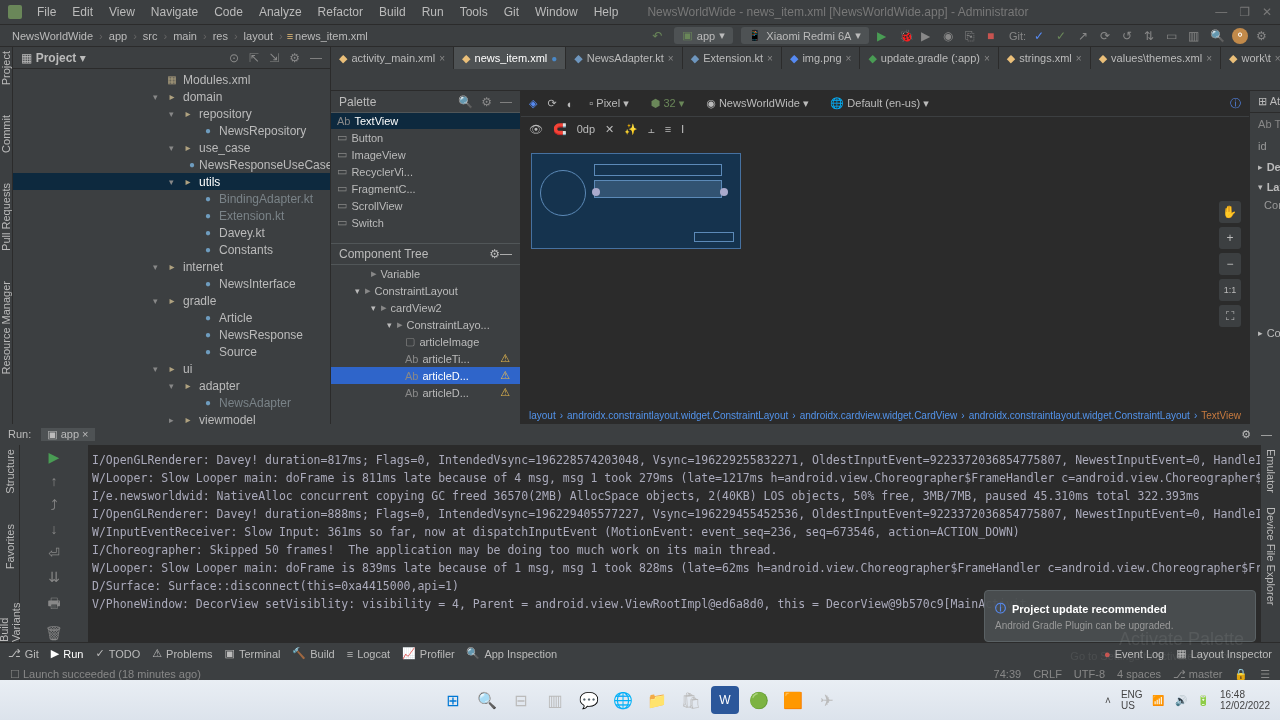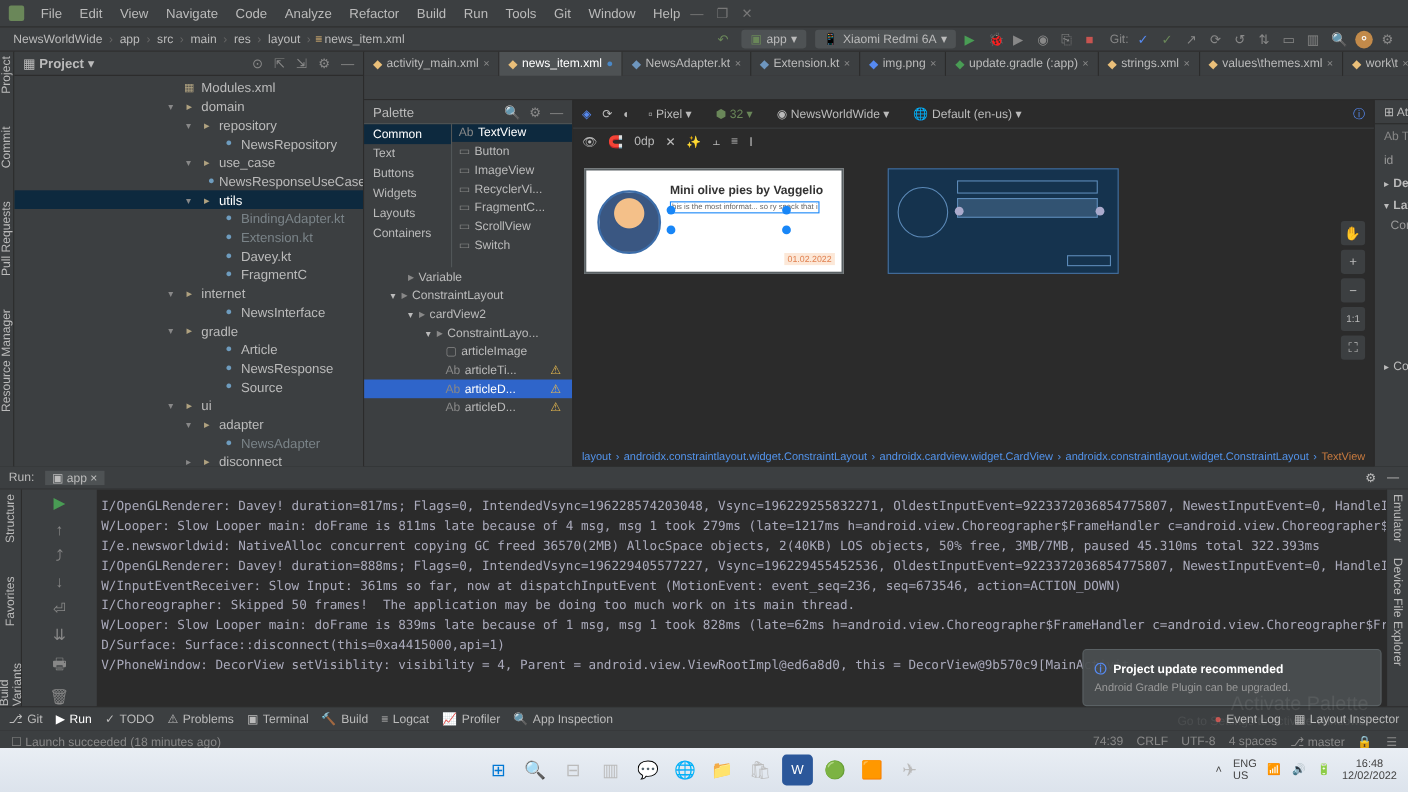--- a/index.html
+++ b/index.html
@@ -98,40 +98,41 @@
 .bottom-bar .right { margin-left: auto; display: flex; gap: 12px; align-items: center; }
 .status-bar { height: 20px; background: #3c3f41; display: flex; align-items: center; padding: 0 10px; font-size: 11px; color: #888; }
 .status-bar .right { margin-left: auto; display: flex; gap: 12px; }
 .notif { position: absolute; right: 24px; bottom: 78px; width: 272px; background: rgba(74,78,80,0.95); border: 1px solid #5a6164; border-radius: 4px; padding: 10px; font-size: 11px; }
 .notif .ntitle { color: #fff; font-weight: bold; display: flex; align-items: center; gap: 6px; }
 .notif .nbody { color: #999; margin-top: 4px; font-size: 10px; }
 .watermark { position: absolute; right: 36px; bottom: 58px; color: rgba(255,255,255,0.08); font-size: 18px; pointer-events: none; text-align: right; }
 .taskbar { position: absolute; bottom: 0; left: 0; right: 0; height: 40px; background: linear-gradient(#e9eef4, #dce3ec); display: flex; align-items: center; justify-content: center; gap: 6px; }
 .taskbar .tb-ic { width: 28px; height: 28px; border-radius: 4px; display: flex; align-items: center; justify-content: center; font-size: 16px; cursor: pointer; }
 .taskbar .tray { position: absolute; right: 10px; display: flex; align-items: center; gap: 10px; color: #444; font-size: 10px; }
-.taskbar .tray .clock { text-align: center; line-height: 11px; }
+.taskbar .tray .clock { text-align: left; line-height: 11px; }
 </style>
 </head>
 <body>
 
 <div class="menubar">
   <div class="logo"></div>
   <span class="menu-item">File</span>
   <span class="menu-item">Edit</span>
   <span class="menu-item">View</span>
   <span class="menu-item">Navigate</span>
   <span class="menu-item">Code</span>
   <span class="menu-item">Analyze</span>
   <span class="menu-item">Refactor</span>
   <span class="menu-item">Build</span>
   <span class="menu-item">Run</span>
   <span class="menu-item">Tools</span>
   <span class="menu-item">Git</span>
   <span class="menu-item">Window</span>
   <span class="menu-item">Help</span>
+  <span class="title">NewsWorldWide - news_item.xml [NewsWorldWide.app] - Administrator</span>
   <div class="win-ctrl">
     <span>—</span>
     <span>❐</span>
     <span>✕</span>
   </div>
 </div>
 
 <div class="breadcrumb">
   <span class="crumb">NewsWorldWide</span>
     <span class="sep">›</span>
@@ -238,21 +239,21 @@
           <span style="color:#7a8388">Extension.kt</span>
         </div>
         <div class="tree-item" style="padding-left: 176px;">
           <span class="chev"></span>
           <span class="icon kt">●</span>
           <span style="">Davey.kt</span>
         </div>
         <div class="tree-item" style="padding-left: 176px;">
           <span class="chev"></span>
           <span class="icon kt">●</span>
-          <span style="">FragmentC</span>
+          <span style="">Constants</span>
         </div>
         <div class="tree-item" style="padding-left: 140px;">
           <span class="chev">▾</span>
           <span class="icon folder">▸</span>
           <span style="">internet</span>
         </div>
         <div class="tree-item" style="padding-left: 176px;">
           <span class="chev"></span>
           <span class="icon kt">●</span>
           <span style="">NewsInterface</span>
@@ -288,21 +289,21 @@
           <span style="">adapter</span>
         </div>
         <div class="tree-item" style="padding-left: 176px;">
           <span class="chev"></span>
           <span class="icon kt">●</span>
           <span style="color:#7a8388">NewsAdapter</span>
         </div>
         <div class="tree-item" style="padding-left: 156px;">
           <span class="chev">▸</span>
           <span class="icon folder">▸</span>
-          <span style="">disconnect</span>
+          <span style="">viewmodel</span>
         </div>
       </div>
   </div>
 
   <div class="editor-area">
     <div class="tabs" id="editor-tabs">
         <div class="tab">
           <span class="xml-icon">◆</span>
           <span>activity_main.xml</span>
           <span class="close ">×</span>
@@ -357,37 +358,33 @@
       <div class="palette-col">
         <div class="palette-head">
           <span>Palette</span>
           <div class="icons">
               <span>🔍</span>
               <span>⚙</span>
               <span>—</span>
             </div>
         </div>
         <div class="palette-body">
-          <div class="palette-cats" id="pal-cats">
-              <div class="palette-cat sel">Common</div>
-              <div class="palette-cat">Text</div>
-              <div class="palette-cat">Buttons</div>
-              <div class="palette-cat">Widgets</div>
-              <div class="palette-cat">Layouts</div>
-              <div class="palette-cat">Containers</div>
-            </div>
           <div class="palette-items" id="pal-items">
               <div class="palette-it sel"><span style="color:#888">Ab</span> TextView</div>
               <div class="palette-it"><span style="color:#888">▭</span> Button</div>
               <div class="palette-it"><span style="color:#888">▭</span> ImageView</div>
               <div class="palette-it"><span style="color:#888">▭</span> RecyclerVi...</div>
               <div class="palette-it"><span style="color:#888">▭</span> FragmentC...</div>
               <div class="palette-it"><span style="color:#888">▭</span> ScrollView</div>
               <div class="palette-it"><span style="color:#888">▭</span> Switch</div>
             </div>
+        </div>
+        <div class="comp-tree-head">
+          <span>Component Tree</span>
+          <div class="icons" style="margin-left:auto"><span>⚙</span><span>—</span></div>
         </div>
         <div class="comp-tree" id="comp-tree">
             <div class="comp-item" style="padding-left: 40px;">
               <span style="color:#888;margin-right:4px">▸</span>
               <span>Variable</span>
             </div>
             <div class="comp-item" style="padding-left: 24px;">
               <span style="width:10px;font-size:9px">▾</span>
               <span style="color:#888;margin-right:4px">▸</span>
               <span>ConstraintLayout</span>
@@ -439,30 +436,20 @@
           <span>👁</span>
           <span>🧲</span>
           <span>0dp</span>
           <span>✕</span>
           <span>✨</span>
           <span>⫠</span>
           <span>≡</span>
           <span>Ⅰ</span>
         </div>
         <div class="canvas-cnt">
-          <div class="preview">
-            <div class="avatar"></div>
-            <div class="title-t">Mini olive pies by Vaggelio</div>
-            <div class="desc-t">his is the most informat... so ry snack that i</div>
-            <div class="date-t">01.02.2022</div>
-            <div class="handle" style="left:73px;top:32px"></div>
-            <div class="handle" style="left:178px;top:32px"></div>
-            <div class="handle" style="left:73px;top:50px"></div>
-            <div class="handle" style="left:178px;top:50px"></div>
-          </div>
           <div class="blueprint">
             <div class="bp-el" style="left:8px;top:16px;width:46px;height:46px;border-radius:50%"></div>
             <div class="bp-el" style="left:62px;top:10px;width:128px;height:12px"></div>
             <div class="bp-el" style="left:62px;top:26px;width:128px;height:18px;background:rgba(120,160,200,.3)"></div>
             <div class="bp-el" style="right:6px;bottom:6px;width:40px;height:10px"></div>
             <div style="position:absolute;left:60px;top:34px;width:8px;height:8px;background:#aac;border-radius:50%"></div>
             <div style="position:absolute;left:188px;top:34px;width:8px;height:8px;background:#aac;border-radius:50%"></div>
           </div>
           <div class="zoom-ctrl">
             <div class="zoom-btn">✋</div>

